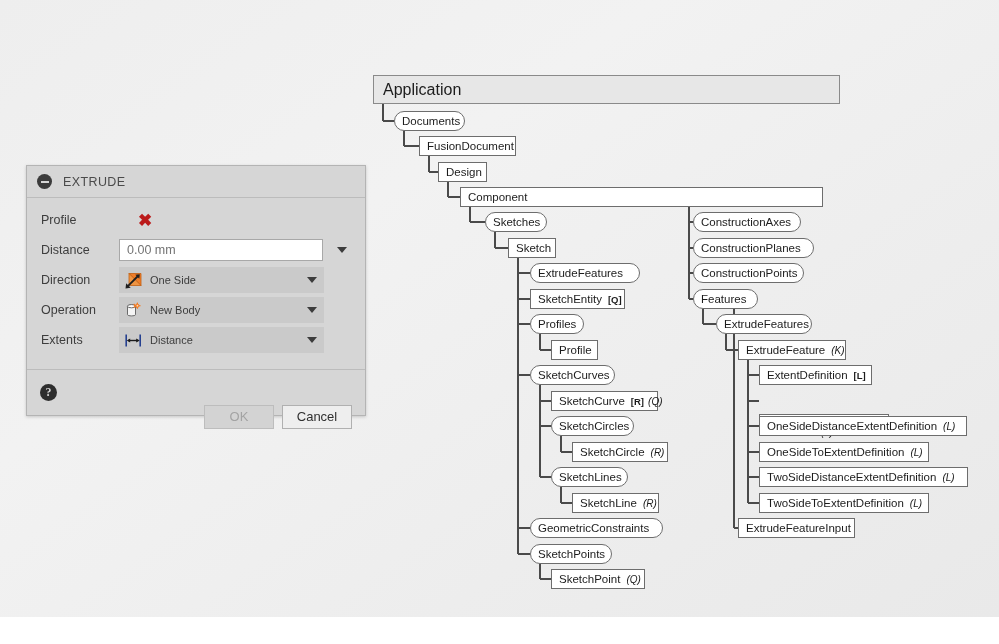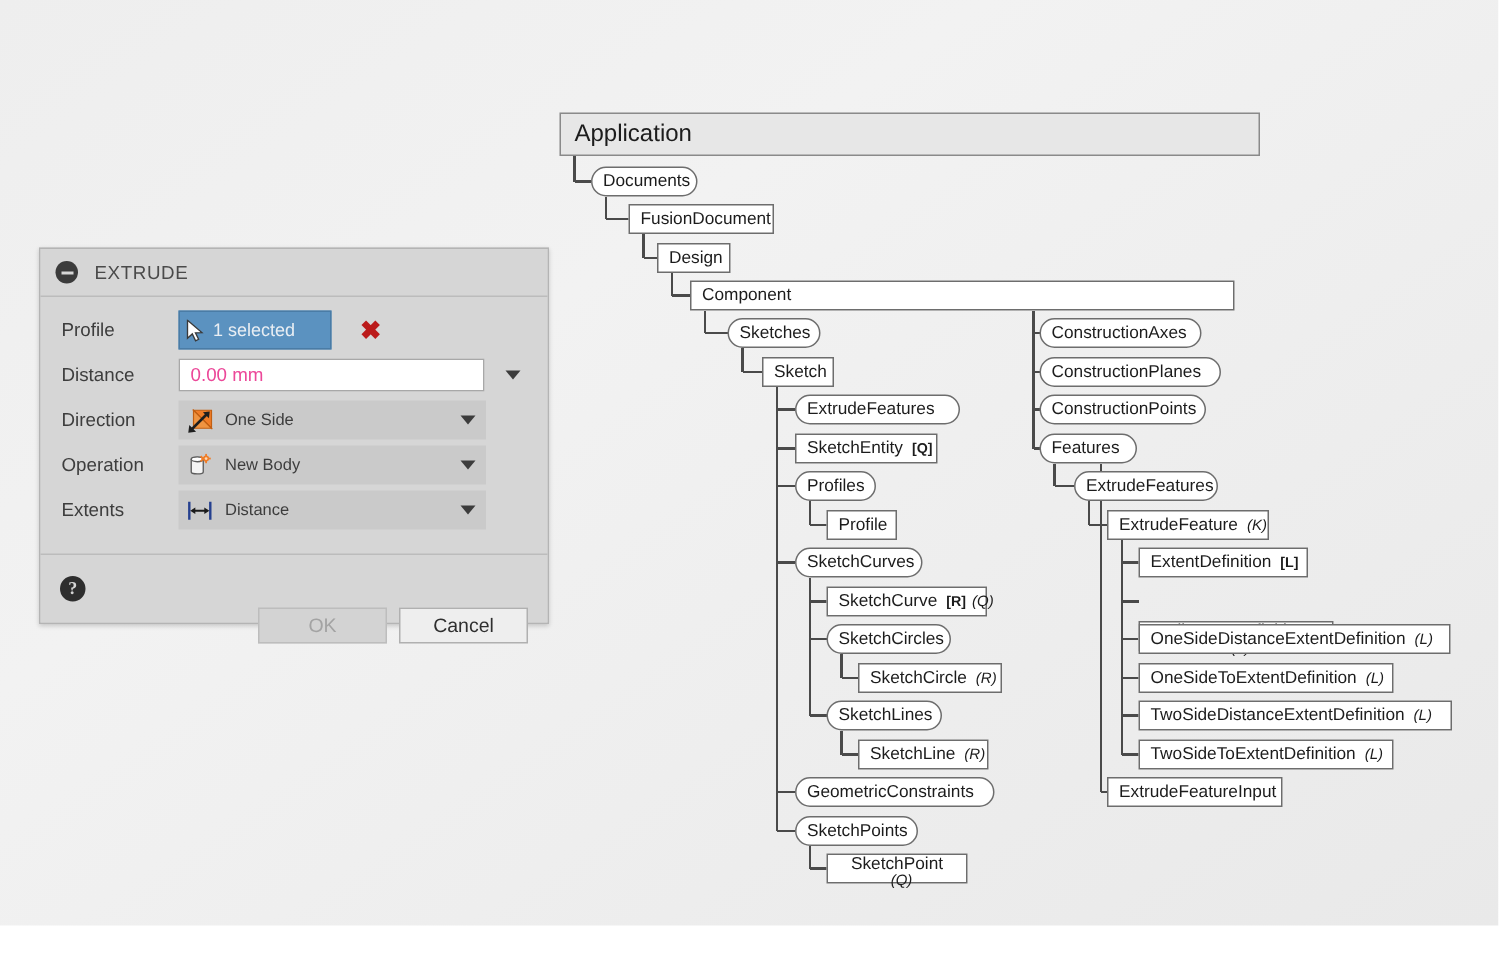--- a/index.html
+++ b/index.html
@@ -82,21 +82,21 @@
     line-height: 1;
   }
   
   .num-input {
     width: 204px; height: 22px;
     background: #ffffff;
     border: 1px solid #a8a8a8;
     box-sizing: border-box;
     display: flex; align-items: center;
     padding-left: 7px;
-    font-size: 12.5px; color: #ec4899;
+    font-size: 12.5px; color: #737373;
   }
   .caret {
     width: 0; height: 0;
     border-left: 5px solid transparent;
     border-right: 5px solid transparent;
     border-top: 6px solid #3c3c3c;
     margin-left: 14px;
   }
   
   .combo {
@@ -120,21 +120,21 @@
     padding: 0 13px;
   }
   .help-icon {
     width: 17px; height: 17px; border-radius: 50%;
     background: #2e2e2e; color: #d6d6d6;
     font-size: 12px; font-weight: bold;
     display: flex; align-items: center; justify-content: center;
     font-family: "Liberation Serif", serif;
   }
   .btn {
-    height: 24px; width: 86px;
+    height: 24px; width: 70px;
     display: flex; align-items: center; justify-content: center;
     font-size: 13px;
     box-sizing: border-box;
     margin-top: 48px;
   }
   .btn-ok {
     margin-left: auto;
     background: #d3d3d3; border: 1px solid #bdbdbd; color: #a3a3a3;
   }
   .btn-cancel {
@@ -306,21 +306,21 @@
         <div class="node" style="left: 572px; top: 493px; width: 87px;">
           <span>SketchLine</span>
           <span class="tag italic">(R)</span>
         </div>
         <div class="node rounded" style="left: 530px; top: 518px; width: 133px;">
           <span>GeometricConstraints</span>
         </div>
         <div class="node rounded" style="left: 530px; top: 544px; width: 82px;">
           <span>SketchPoints</span>
         </div>
-        <div class="node" style="left: 551px; top: 569px; width: 94px; flex-direction: column;">
+        <div class="node" style="left: 551px; top: 569px; width: 94px;">
           <span>SketchPoint</span>
           <span class="tag italic">(Q)</span>
         </div>
         <div class="node rounded" style="left: 693px; top: 212px; width: 108px;">
           <span>ConstructionAxes</span>
         </div>
         <div class="node rounded" style="left: 693px; top: 238px; width: 121px;">
           <span>ConstructionPlanes</span>
         </div>
         <div class="node rounded" style="left: 693px; top: 263px; width: 111px;">
@@ -372,26 +372,20 @@
       <span class="collapse-icon">
           <i></i>
         </span>
       <span class="dlg-title">EXTRUDE</span>
     </div>
 
     <div class="dlg-body">
 
       <div class="dlg-row">
         <span class="dlg-label">Profile</span>
-        <span class="sel-chip">
-          <svg class="cursor-ico" viewBox="0 0 13 15">
-            <polygon points="1,0.5 1,12.5 4.2,9.6 6.4,14.2 8.4,13.2 6.3,8.9 10.6,8.7" fill="#ffffff" stroke="#3a3a3a" stroke-width="0.9"></polygon>
-          </svg>
-          <span class="chip-text">1 selected</span>
-        </span>
         <span class="clear-x">✖</span>
       </div>
 
       <div class="dlg-row">
         <span class="dlg-label">Distance</span>
         <span class="num-input">0.00 mm</span>
         <span class="caret"></span>
       </div>
 
       <div class="dlg-row">

